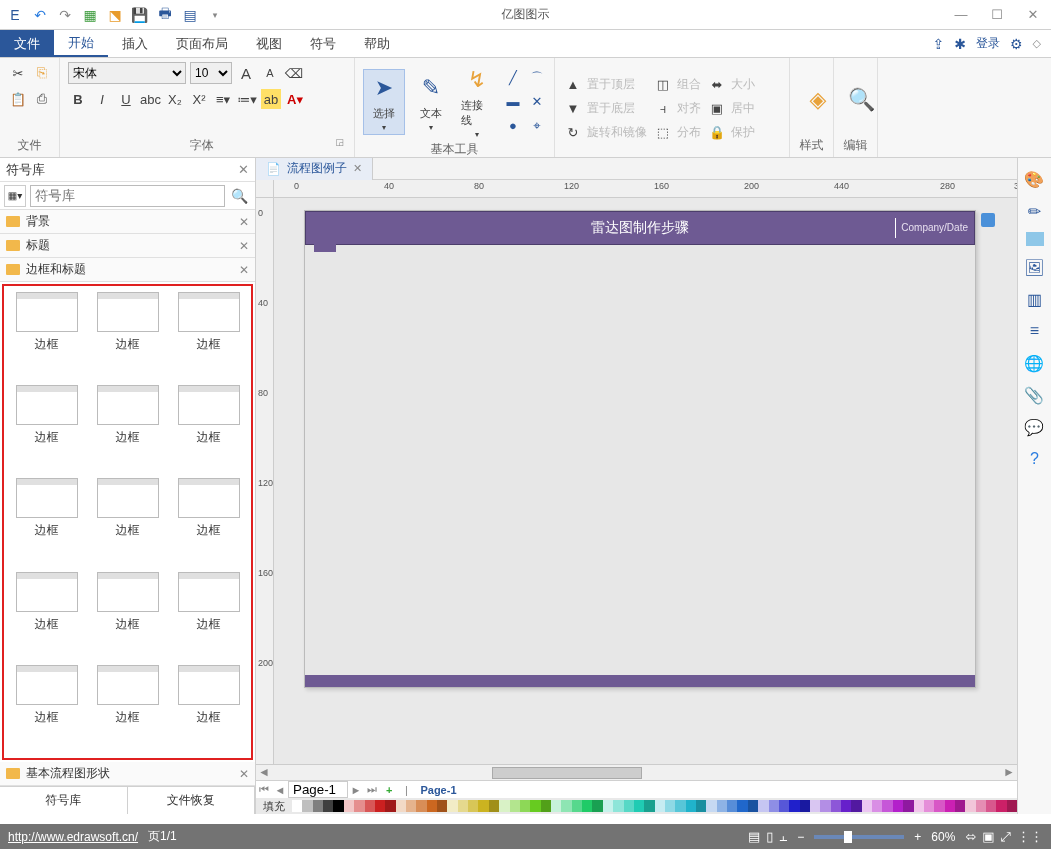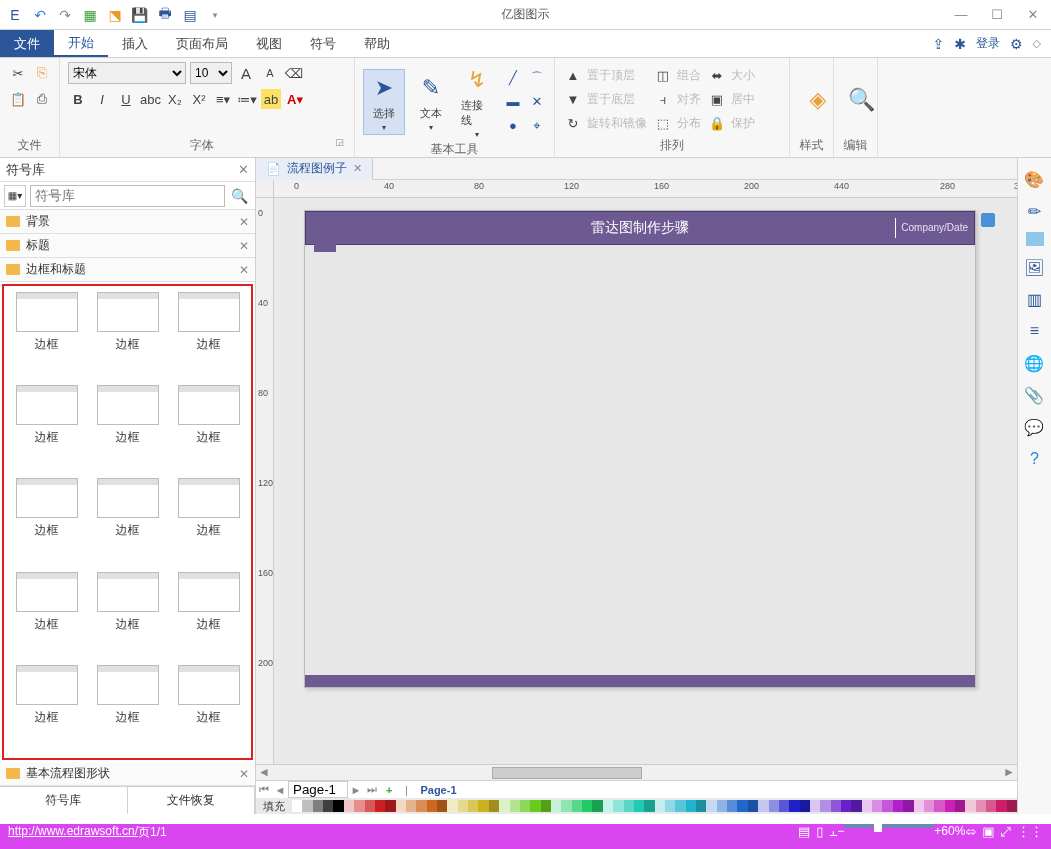--- a/index.html
+++ b/index.html
@@ -95,21 +95,21 @@
 .hscroll { height: 16px; background: #f0f0f0; border-top: 1px solid #ccc; position: relative; }
 .hscroll .thumb { position:absolute; left:236px; top:2px; width:150px; height:12px; background:#cdcdcd; border:1px solid #aaa; }
 .hscroll .arrL { position:absolute; left:0; top:0; width:16px; height:16px; text-align:center; color:#888; }
 .hscroll .arrR { position:absolute; right:0; top:0; width:16px; height:16px; text-align:center; color:#888; }
 
 
 .rightbar { position: absolute; right: 0; top: 158px; bottom: 35px; width: 34px; background: #f7f7f7; border-left: 1px solid #d0d0d0; display: flex; flex-direction: column; align-items: center; gap: 10px; padding-top: 10px; }
 .rightbar .ritem { width: 22px; height: 22px; display: flex; align-items: center; justify-content: center; font-size: 16px; color: #2b579a; }
 
 
-.statusbar { position: absolute; bottom: 0; left: 0; right: 0; height: 25px; background: #d946ef; color: #fff; display: flex; align-items: flex-start; font-size: 12px; padding: 0 8px; }
+.statusbar { position: absolute; bottom: 0; left: 0; right: 0; height: 25px; background: #737373; color: #fff; display: flex; align-items: center; font-size: 12px; padding: 0 8px; gap: 10px; }
 .statusbar a { color: #fff; text-decoration: underline; }
 .statusbar .spacer { flex: 1; }
 .statusbar .zslider { width: 90px; height: 4px; background: #6a88b8; position: relative; }
 .statusbar .zslider .zthumb { position:absolute; left:30px; top:-4px; width:8px; height:12px; background:#fff; }
 .statusbar .icons { display:flex; gap:6px; font-size:13px; }
 
 .dialoglauncher { font-size:9px; color:#888; text-align:right; padding-right:2px; }
 </style>
 </head>
 <body>
@@ -274,21 +274,20 @@
         <div class="smallrow">
             <span class="sbtn">▣</span>
             <span>居中</span>
           </div>
         <div class="smallrow">
             <span class="sbtn">🔒</span>
             <span>保护</span>
           </div>
       </div>
     </div>
-    <div class="glabel">排列</div>
   </div>
 
   <div class="rgroup" style="width:44px">
     <div class="gbody">
         <div class="rbtn big">
           <div class="ricon" style="color:#e8a23a">◈</div>
         </div>
       </div>
     <div class="glabel">样式</div>
   </div>

